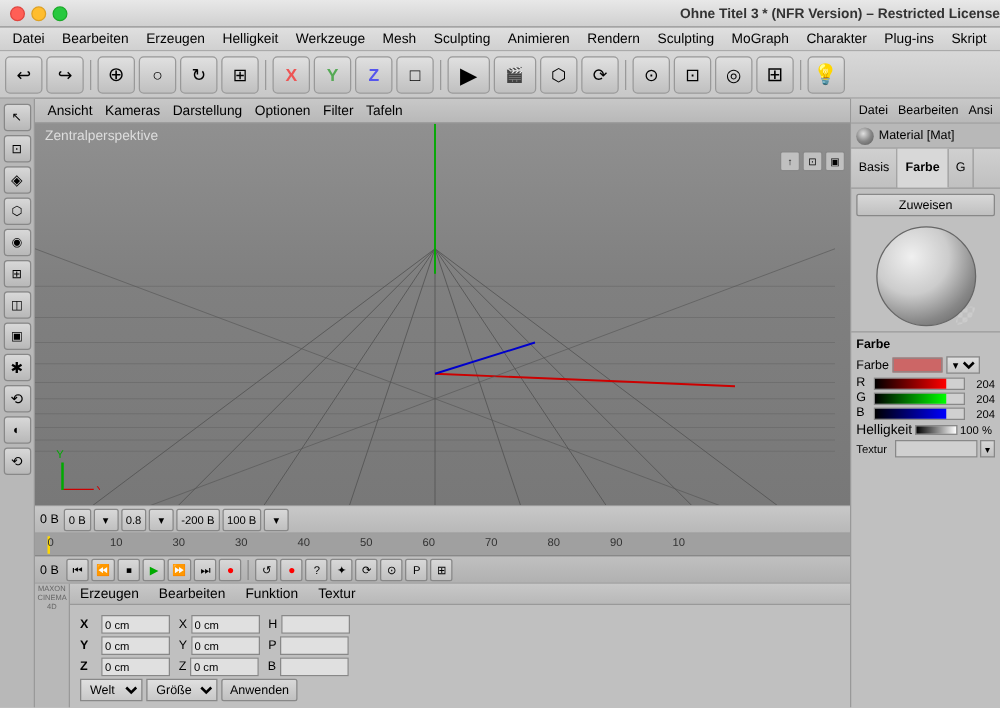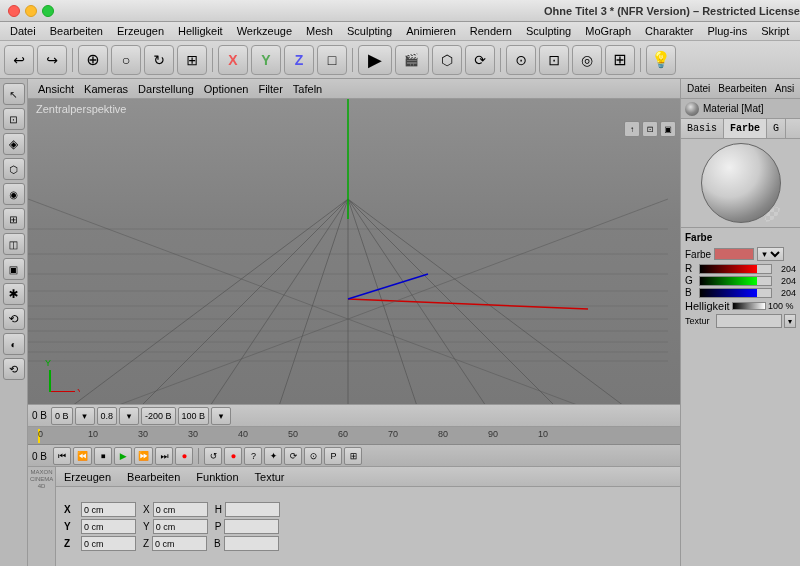--- a/index.html
+++ b/index.html
@@ -398,27 +398,26 @@
       gap: 4px;
     }
     .material-ball-icon {
       width: 14px;
       height: 14px;
       border-radius: 50%;
       background: radial-gradient(circle at 40% 35%, #e0e0e0, #888, #555);
     }
 
     #right-panel-tabs {
-      height: 20px;
+      height: 32px;
       background: linear-gradient(to bottom, #d0d0d0, #c0c0c0);
       display: flex;
       align-items: flex-end;
       border-bottom: 1px solid #999;
       font-size: 10px;
-      font-family: Liberation Mono, monospace;
     }
     .rp-tab {
       padding: 2px 6px;
       cursor: pointer;
       border-right: 1px solid #999;
       height: 100%;
       display: flex;
       align-items: center;
     }
     .rp-tab.active {
@@ -806,20 +805,29 @@
               <input type="text" class="coord-input" value="" style="">
             </div>
             <div class="coord-row">
               <span class="coord-label">Z</span>
               <input type="text" class="coord-input" value="0 cm" style="">
               <span style="margin-left:4px;">Z</span>
               <input type="text" class="coord-input" value="0 cm" style="">
               <span style="margin-left:4px;">B</span>
               <input type="text" class="coord-input" value="" style="">
             </div>
+            <div class="coord-row">
+              <select class="coord-dropdown">
+                <option>Welt</option>
+              </select>
+              <select class="coord-dropdown">
+                <option>Größe</option>
+              </select>
+              <button style="height:18px;padding:0 6px;background:linear-gradient(to bottom,#d8d8d8,#c0c0c0);border:1px solid #888;border-radius:2px;font-size:10px;cursor:pointer;">Anwenden</button>
+            </div>
           </div>
         </div>
       </div>
     </div>
 
   </div>
 
   <div id="right-panel">
 
     <div id="right-panel-menubar">
@@ -832,20 +840,21 @@
       <div class="material-ball-icon"></div>
       <span>Material [Mat]</span>
     </div>
 
     <div id="right-panel-tabs">
       <div class="rp-tab">Basis</div>
       <div class="rp-tab active">Farbe</div>
       <div class="rp-tab">G</div>
     </div>
 
+    <div id="zuweisen-btn">Zuweisen</div>
 
     <div id="material-preview"></div>
 
     <div id="farbe-section">
       <div id="farbe-header">Farbe</div>
 
       <div class="farbe-row">
         <span>Farbe</span>
         <div class="farbe-color-swatch"></div>
         <select class="farbe-dropdown">

